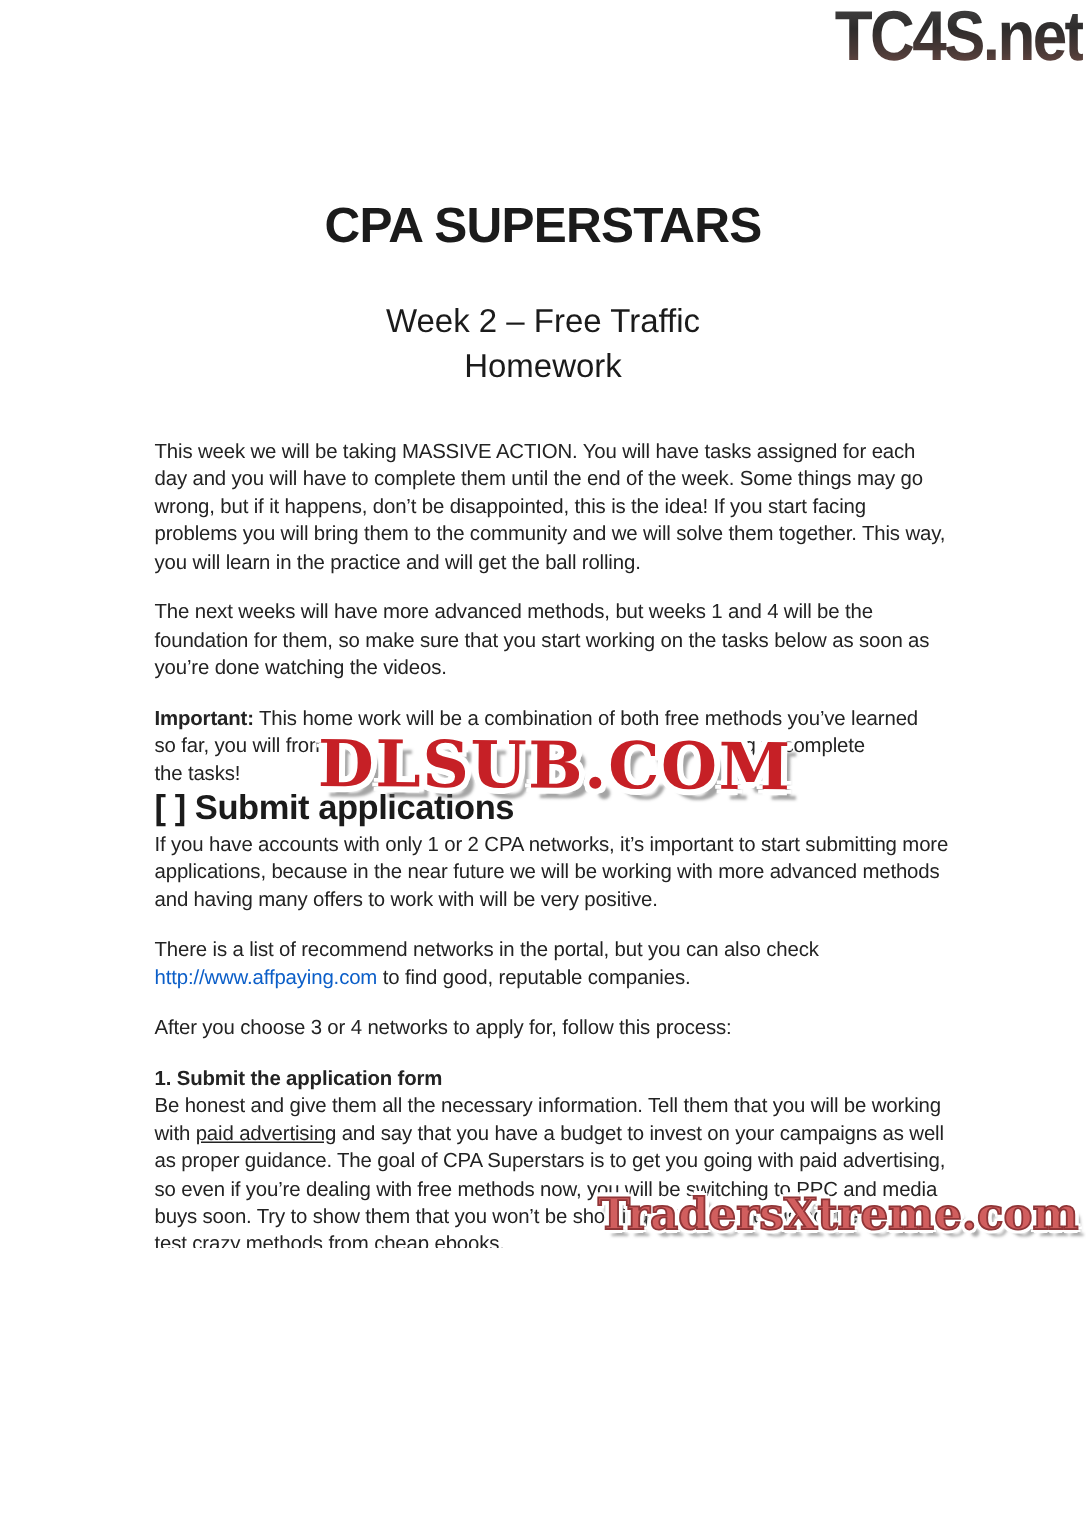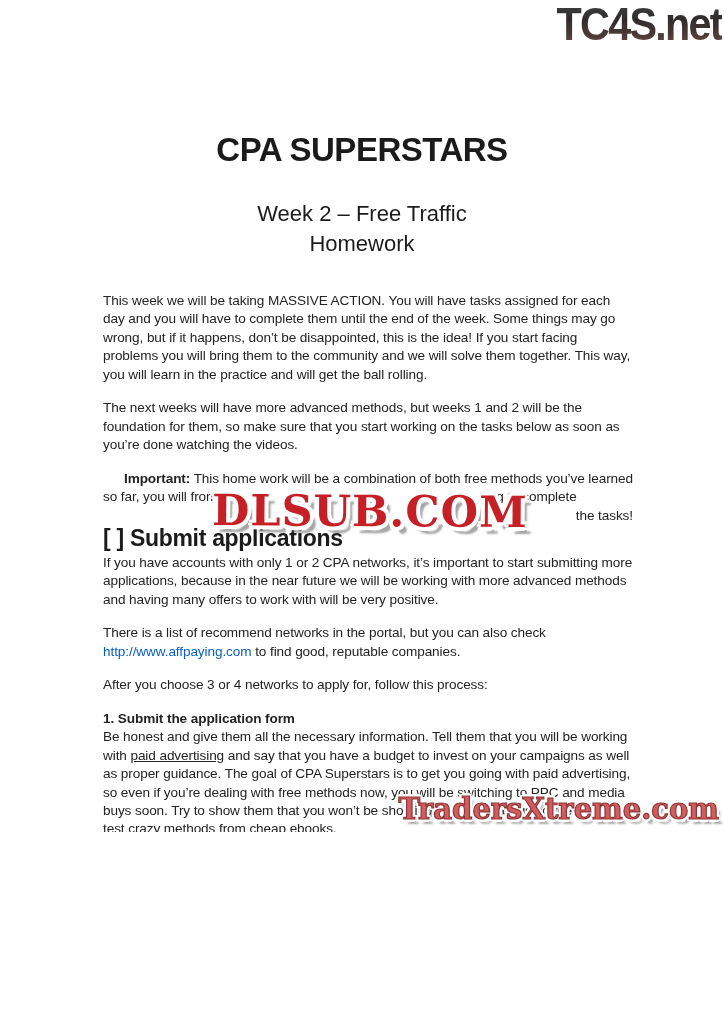--- a/index.html
+++ b/index.html
@@ -76,23 +76,23 @@
 
   <div class="doc-subtitle">
     <div>Week 2 – Free Traffic</div>
     <div>Homework</div>
   </div>
 
   <div class="content">
 
     <p>This week we will be taking MASSIVE ACTION. You will have tasks assigned for each day and you will have to complete them until the end of the week. Some things may go wrong, but if it happens, don’t be disappointed, this is the idea! If you start facing problems you will bring them to the community and we will solve them together. This way, you will learn in the practice and will get the ball rolling.</p>
 
-    <p>The next weeks will have more advanced methods, but weeks 1 and 2 will be the foundation for them, so make sure that you start working on the tasks below as soon as you’re done watching the videos.</p>
+    <p>The next weeks will have more advanced methods, but weeks 1 and 4 will be the foundation for them, so make sure that you start working on the tasks below as soon as you’re done watching the videos.</p>
 
-    <div style="margin:0;text-align:right;">
+    <div style="margin:0;">
       <div class="nowrap"><b>Important:</b><span> This home work will be a combination of both free methods you’ve learned</span></div>
       <div class="obscured-line">
           <span>so far, you will from</span>
           <span class="wm-gap"></span>
           <span>ting to complete</span>
         </div>
       <div>the tasks!</div>
     </div>
 
 

